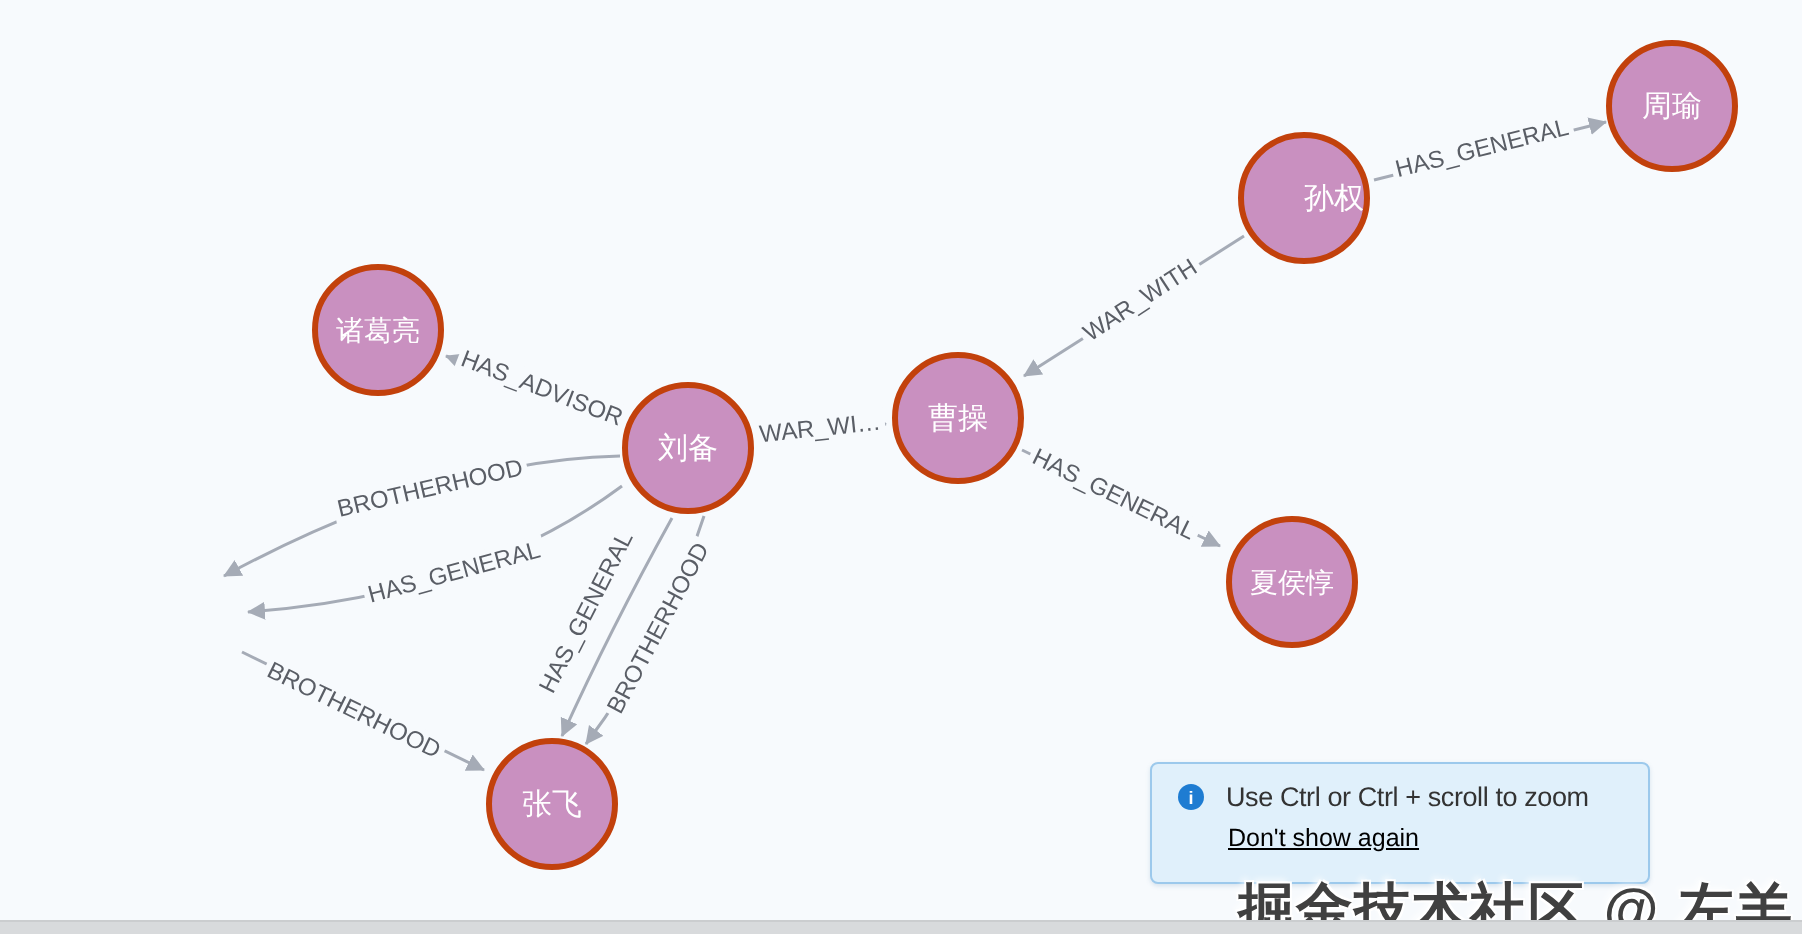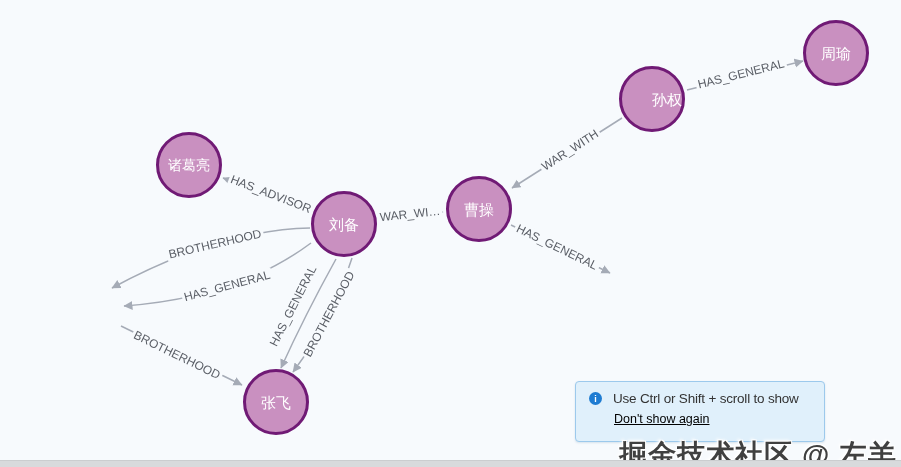--- a/index.html
+++ b/index.html
@@ -7,21 +7,21 @@
     position:relative; width:901px; height:467px;
     background:#F7FAFD; overflow:hidden;
     font-family:"Liberation Sans", sans-serif;
   }
   svg.edges { position:absolute; left:0; top:0; }
   svg.edges path { cursor:pointer; }
 
   .node {
     position:absolute; width:66px; height:66px; box-sizing:border-box;
     border-radius:50%;
-    background:#C990C0; border:3px solid #701a75;
+    background:#C990C0; border:3px solid #c2410c;
     display:flex; align-items:center; justify-content:center;
     color:#ffffff; font-size:15px; cursor:pointer; user-select:none;
     text-align:center; line-height:1;
   }
 
   .elabel {
     position:absolute; font-size:12px; color:#5a5e66;
     background:#F7FAFD; padding:0 2px; white-space:nowrap;
     cursor:pointer; user-select:none;
   }
@@ -105,25 +105,28 @@
   </div>
   <div class="node" style="left:619px;top:66px;justify-content:flex-end;">
     <span>孙权</span>
   </div>
   <div class="node" style="left:803px;top:20px;">
     <span>周瑜</span>
   </div>
   <div class="node" style="left:243px;top:369px;">
     <span>张飞</span>
   </div>
+  <div class="node" style="left:613px;top:258px;font-size:14px;">
+    <span>夏侯惇</span>
+  </div>
 
   <div class="hint">
     <div class="hint-row">
       <span class="info-i">i</span>
-      <span class="hint-text">Use Ctrl or Shift + scroll to show</span>
+      <span class="hint-text">Use Ctrl or Ctrl + scroll to zoom</span>
     </div>
     <a class="dismiss">Don't show again</a>
   </div>
 
   <div class="wm">掘金技术社区 @ 左羊</div>
 
   <div class="hscroll"></div>
 
 </div>
 

